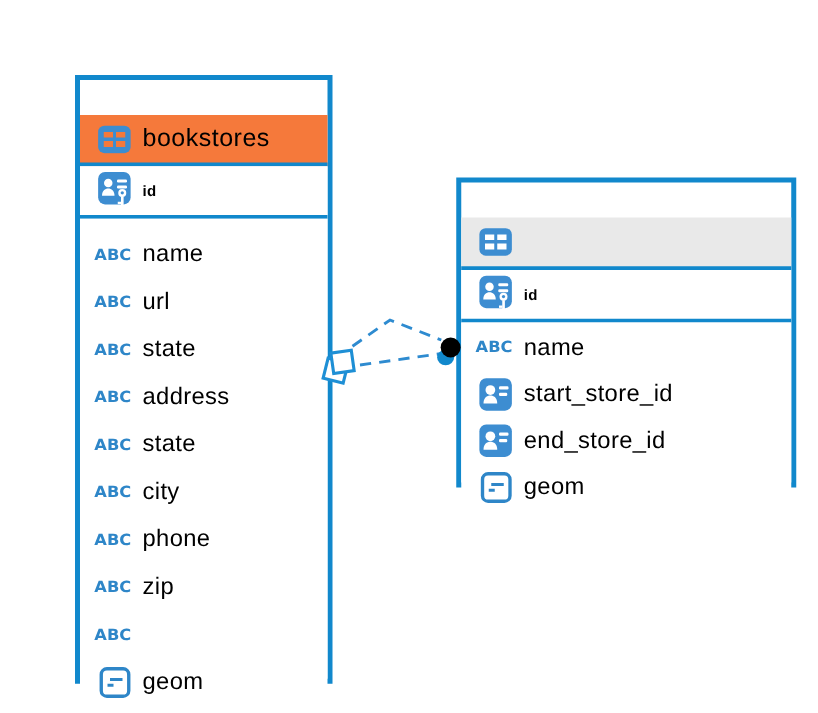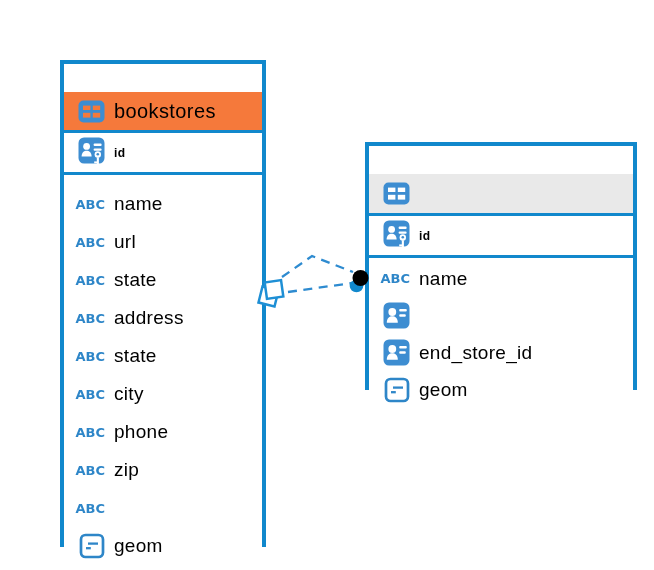--- a/index.html
+++ b/index.html
@@ -184,20 +184,21 @@
       <div class="col-row">
         <span class="icon-slot">
           <svg width="27" height="27" viewBox="0 0 27 27">
             <rect x="0.5" y="0.5" width="26" height="26" rx="5.5" fill="#3D8DD1"></rect>
             <circle cx="9.3" cy="10" r="3.9" fill="#fff"></circle>
             <path d="M3.8,20.8 C3.8,16 6.6,14.3 9.3,14.3 C12,14.3 14.8,16 14.8,20.8 Z" fill="#fff"></path>
             <rect x="16.2" y="7" width="7.6" height="2.5" rx="1" fill="#fff"></rect>
             <rect x="16.2" y="12.2" width="6.6" height="2.5" rx="1" fill="#fff"></rect>
           </svg>
         </span>
+        <span class="lbl">start_store_id</span>
       </div>
       <div class="col-row">
         <span class="icon-slot">
           <svg width="27" height="27" viewBox="0 0 27 27">
             <rect x="0.5" y="0.5" width="26" height="26" rx="5.5" fill="#3D8DD1"></rect>
             <circle cx="9.3" cy="10" r="3.9" fill="#fff"></circle>
             <path d="M3.8,20.8 C3.8,16 6.6,14.3 9.3,14.3 C12,14.3 14.8,16 14.8,20.8 Z" fill="#fff"></path>
             <rect x="16.2" y="7" width="7.6" height="2.5" rx="1" fill="#fff"></rect>
             <rect x="16.2" y="12.2" width="6.6" height="2.5" rx="1" fill="#fff"></rect>
           </svg>

